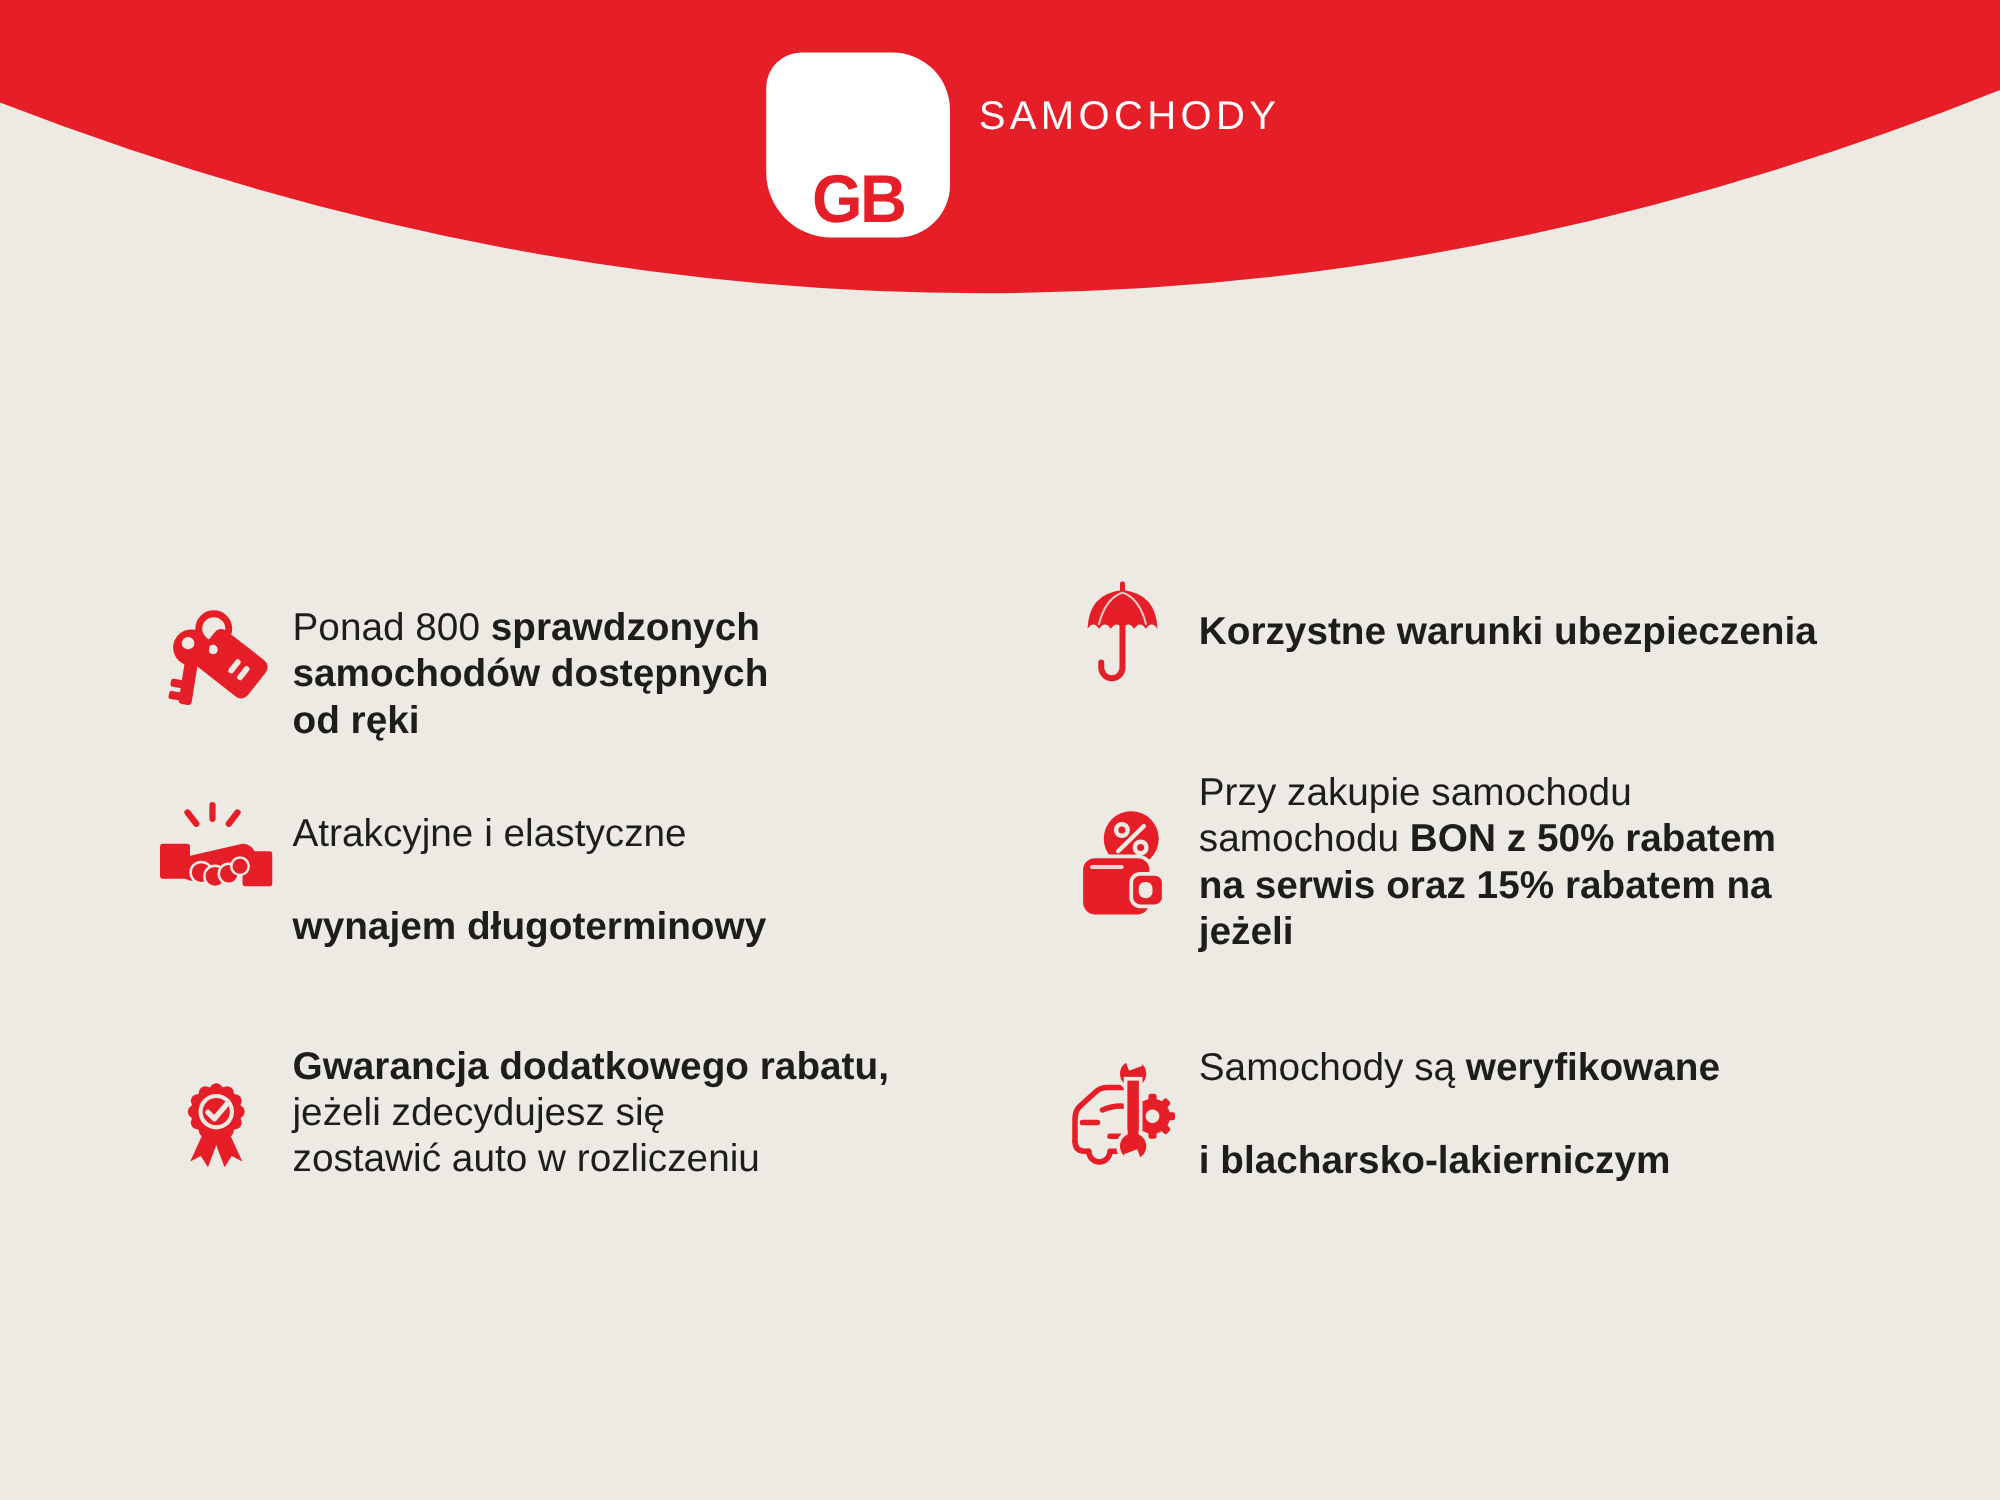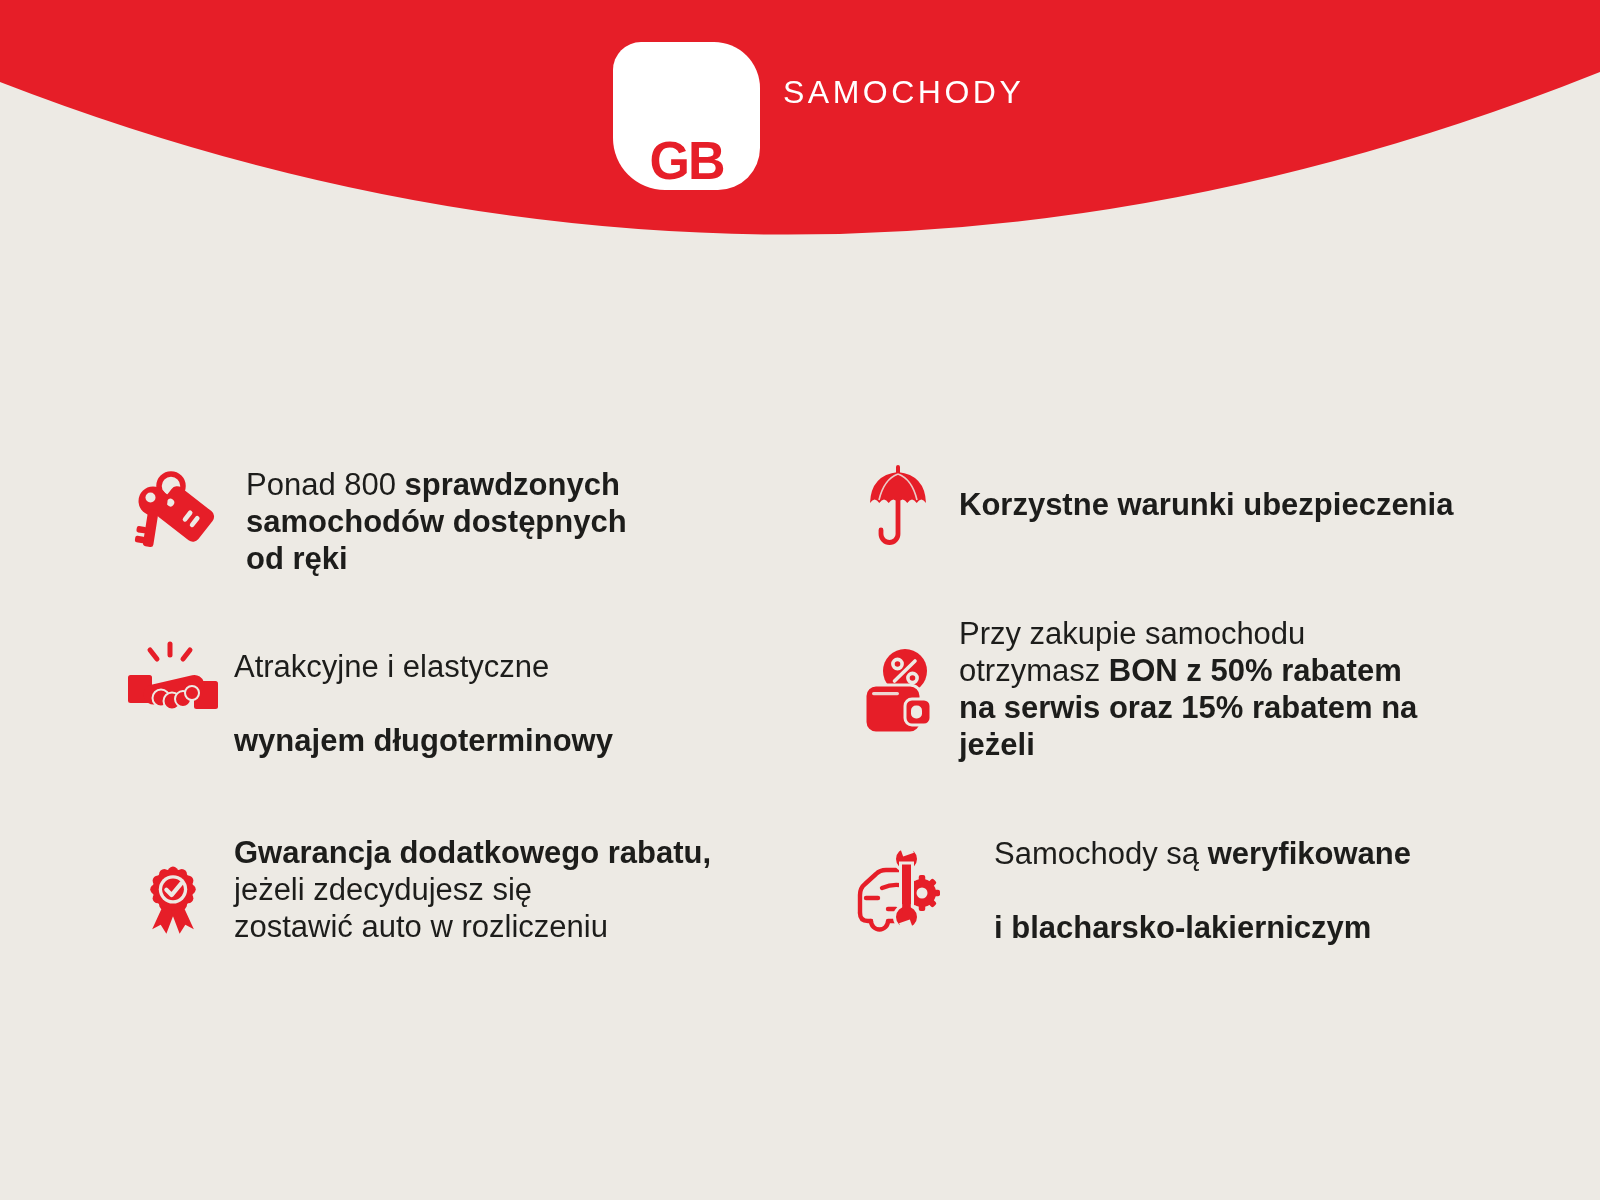--- a/index.html
+++ b/index.html
@@ -49,21 +49,21 @@
   </svg>
 
   <div class="logo-card">
     <span class="logo-gb">GB</span>
   </div>
   <div class="brand">
     <span class="brand-line1">SAMOCHODY</span>
   </div>
 
   <div>
-      <div class="feature" style="left: 125px; top: 466px; gap: 12px;">
+      <div class="feature" style="left: 125px; top: 483px;">
         <div class="icon-box" style="margin-top: -1px;">
           <svg width="88" height="88" viewBox="0 0 88 88" aria-hidden="true">
     <circle cx="42" cy="21" r="12" fill="none" stroke="#e61e28" stroke-width="5.5"></circle>
     <g transform="translate(56 49) rotate(38)">
       <rect x="-26" y="-18.5" width="52" height="37" rx="7" fill="#e61e28"></rect>
       <circle cx="-18.5" cy="0" r="3.8" fill="#edeae4"></circle>
       <rect x="1" y="-6.5" width="4.6" height="13" rx="2.3" fill="#edeae4"></rect>
       <rect x="10" y="-6.5" width="4.6" height="13" rx="2.3" fill="#edeae4"></rect>
     </g>
     <g>
@@ -155,23 +155,23 @@
       <circle cx="34.5" cy="17" r="4.6"></circle>
       <circle cx="49.5" cy="31" r="4.6"></circle>
       <line x1="31.5" y1="34" x2="52" y2="14" stroke-linecap="round"></line>
     </g>
     <rect x="2" y="38" width="56" height="48" rx="11" fill="#e61e28" stroke="#edeae4" stroke-width="3"></rect>
     <rect x="9" y="45" width="27" height="3.2" rx="1.6" fill="#edeae4" opacity="0.9"></rect>
     <rect x="42" y="52" width="26" height="26" rx="7" fill="#e61e28" stroke="#edeae4" stroke-width="3"></rect>
     <rect x="48" y="58.5" width="11" height="13" rx="5" fill="#edeae4"></rect>
   </svg>
         </div>
-        <div class="feature-text"><span>Przy zakupie samochodu</span><br><span>otrzymasz </span><b>BON z 50% rabatem</b><br><b>na serwis oraz 15% rabatem na</b><br><b>jeżeli</b></div>
-      </div>
-      <div class="feature" style="left: 850px; top: 835px; gap: 35px;">
+        <div class="feature-text"><span>Przy zakupie samochodu</span><br><span>samochodu </span><b>BON z 50% rabatem</b><br><b>na serwis oraz 15% rabatem na</b><br><b>jeżeli</b></div>
+      </div>
+      <div class="feature" style="left: 850px; top: 835px;">
         <div class="icon-box" style="margin-top: 8px;">
           <svg width="92" height="90" viewBox="0 0 92 90" aria-hidden="true">
     <g fill="none" stroke="#e61e28" stroke-width="4.4" stroke-linecap="round" stroke-linejoin="round">
       <path d="M8,70 V52 Q8,45 13,41 L24,31 Q28,27 34,27 L50,27"></path>
       <path d="M8,70 Q8,78 16,78 H19"></path>
       <path d="M19,78 A8.5,8.5 0 0 0 36,78 H44"></path>
       <path d="M30,45 Q42,40 52,43"></path>
       <path d="M14,55 H26"></path>
       <path d="M36,66 H44"></path>
     </g>

